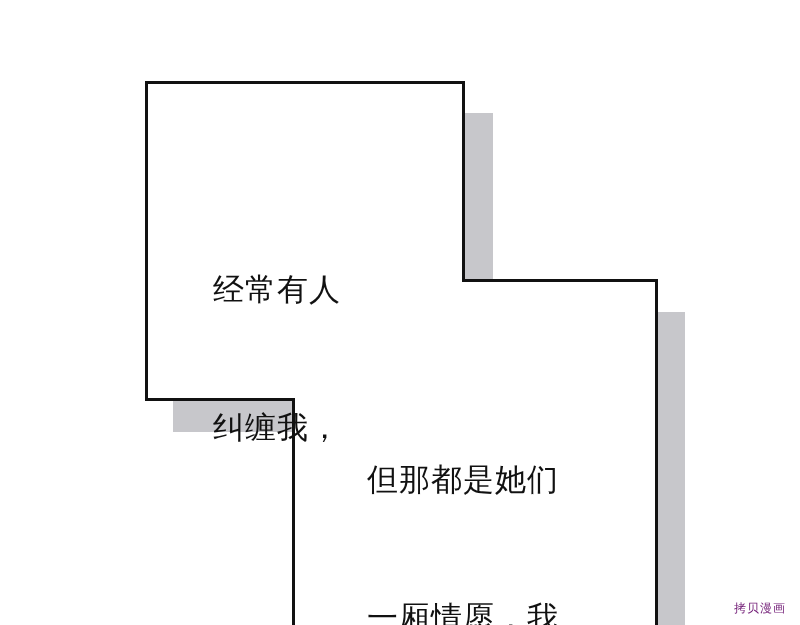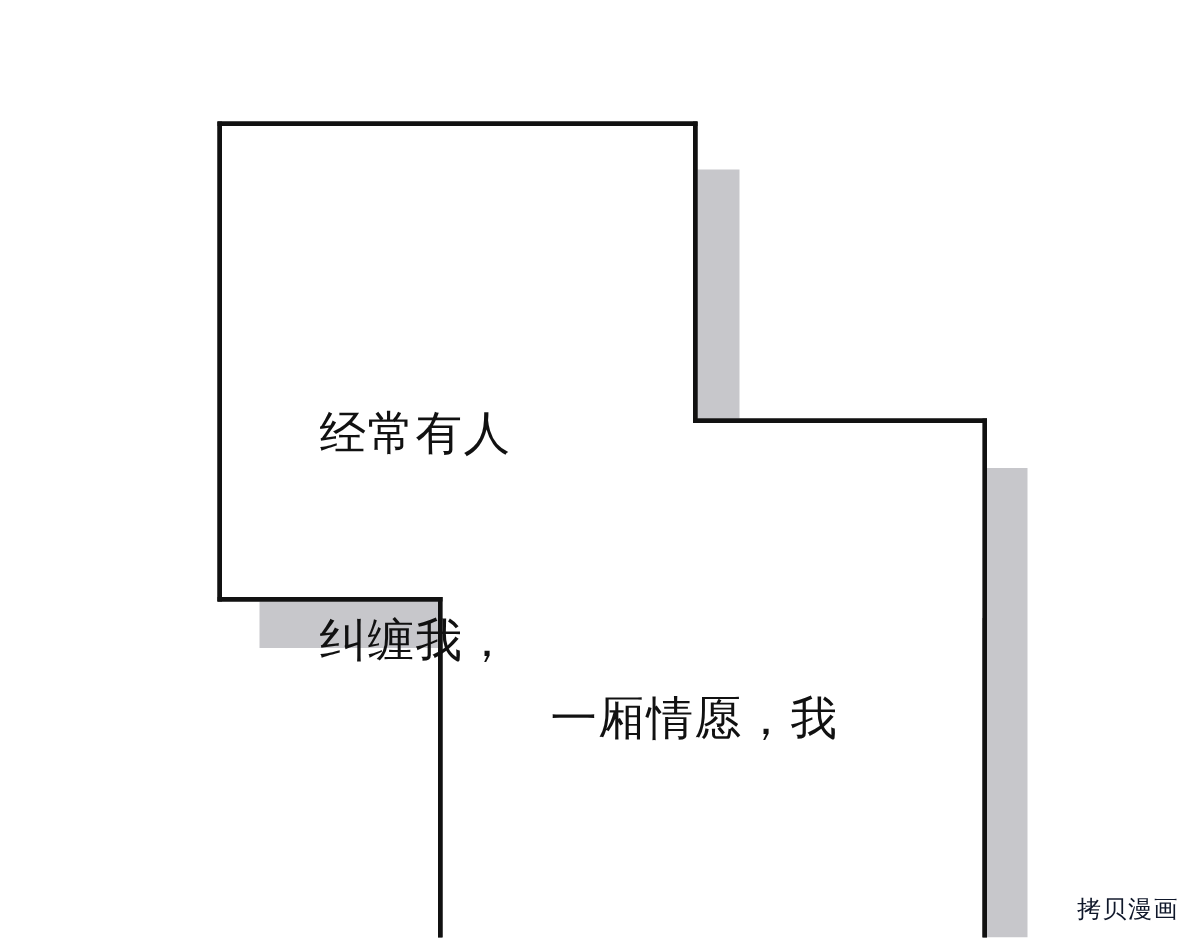--- a/index.html
+++ b/index.html
@@ -13,21 +13,21 @@
     position: absolute; background: #ffffff;
     border: 3px solid #111111; box-sizing: border-box;
   }
   .text {
     position: absolute; color: #111111;
     font-size: 31px; line-height: 46px; letter-spacing: 1px;
     white-space: pre;
   }
   .watermark {
     position: absolute; right: 14px; bottom: 8px;
-    font-size: 16px; color: #0f172a; letter-spacing: 1px;
+    font-size: 12px; color: #701a75; letter-spacing: 1px;
   }
 </style>
 </head>
 <body>
 
 <div class="shadow" style="left:462px; top:113px; width:31px; height:167px;"></div>
 <div class="shadow" style="left:173px; top:398px; width:121px; height:34px;"></div>
 <div class="shadow" style="left:655px; top:312px; width:30px; height:313px;"></div>
 
 <div class="box" style="left:145px; top:81px; width:320px; height:320px;"></div>
@@ -36,20 +36,21 @@
 
 <div style="position:absolute; left:295px; top:282px; width:360px; height:130px; background:#fff;"></div>
 <div style="position:absolute; left:148px; top:84px; width:314px; height:314px; background:#fff;"></div>
 
 <div class="text" style="left:213px; top:174px;">
   <div>经常有人</div>
   <div>纠缠我，</div>
 </div>
 
 <div class="text" style="left:367px; top:364px;">
+  <div>但那都是她们</div>
   <div>一厢情愿，我</div>
   
   
 </div>
 
 <div class="watermark">拷贝漫画</div>
 
 <style>
   
   .edge { position:absolute; background:#111; }

